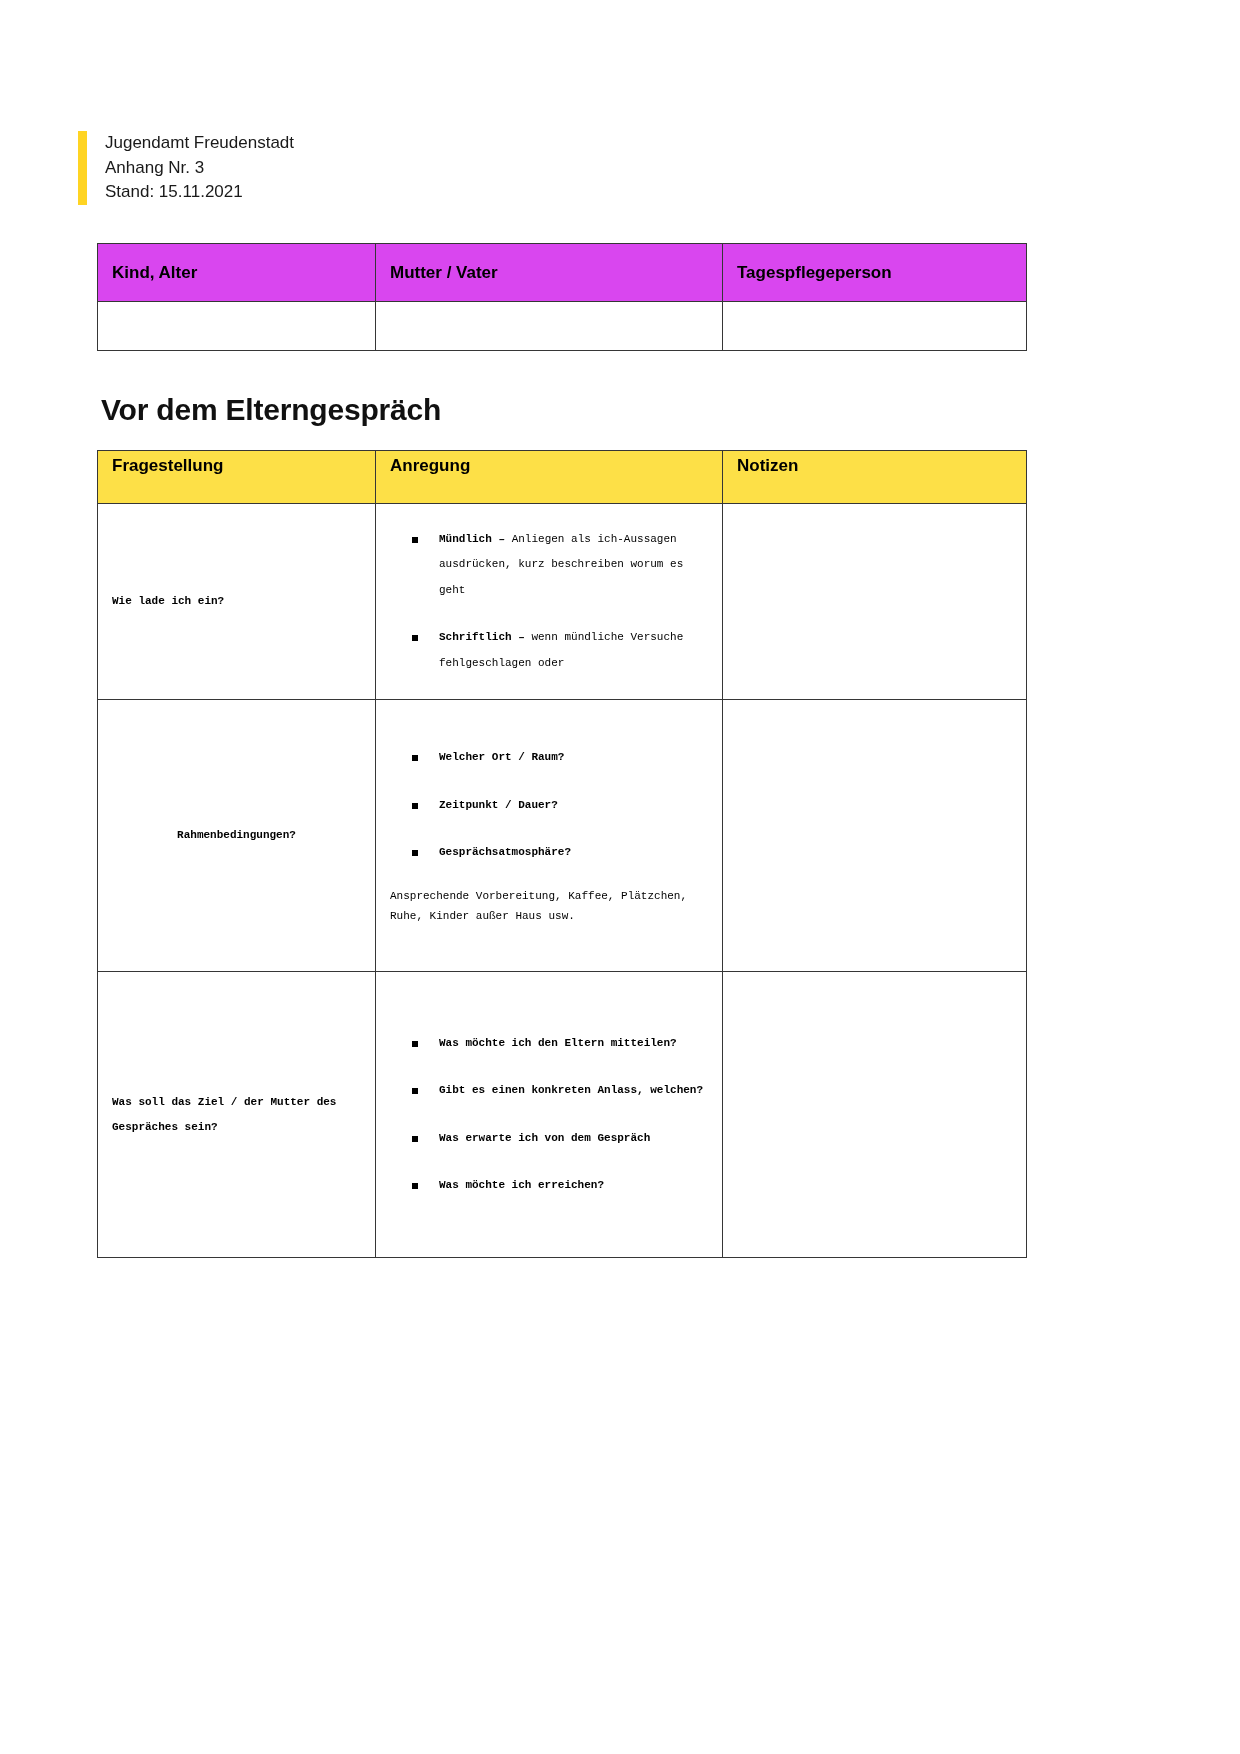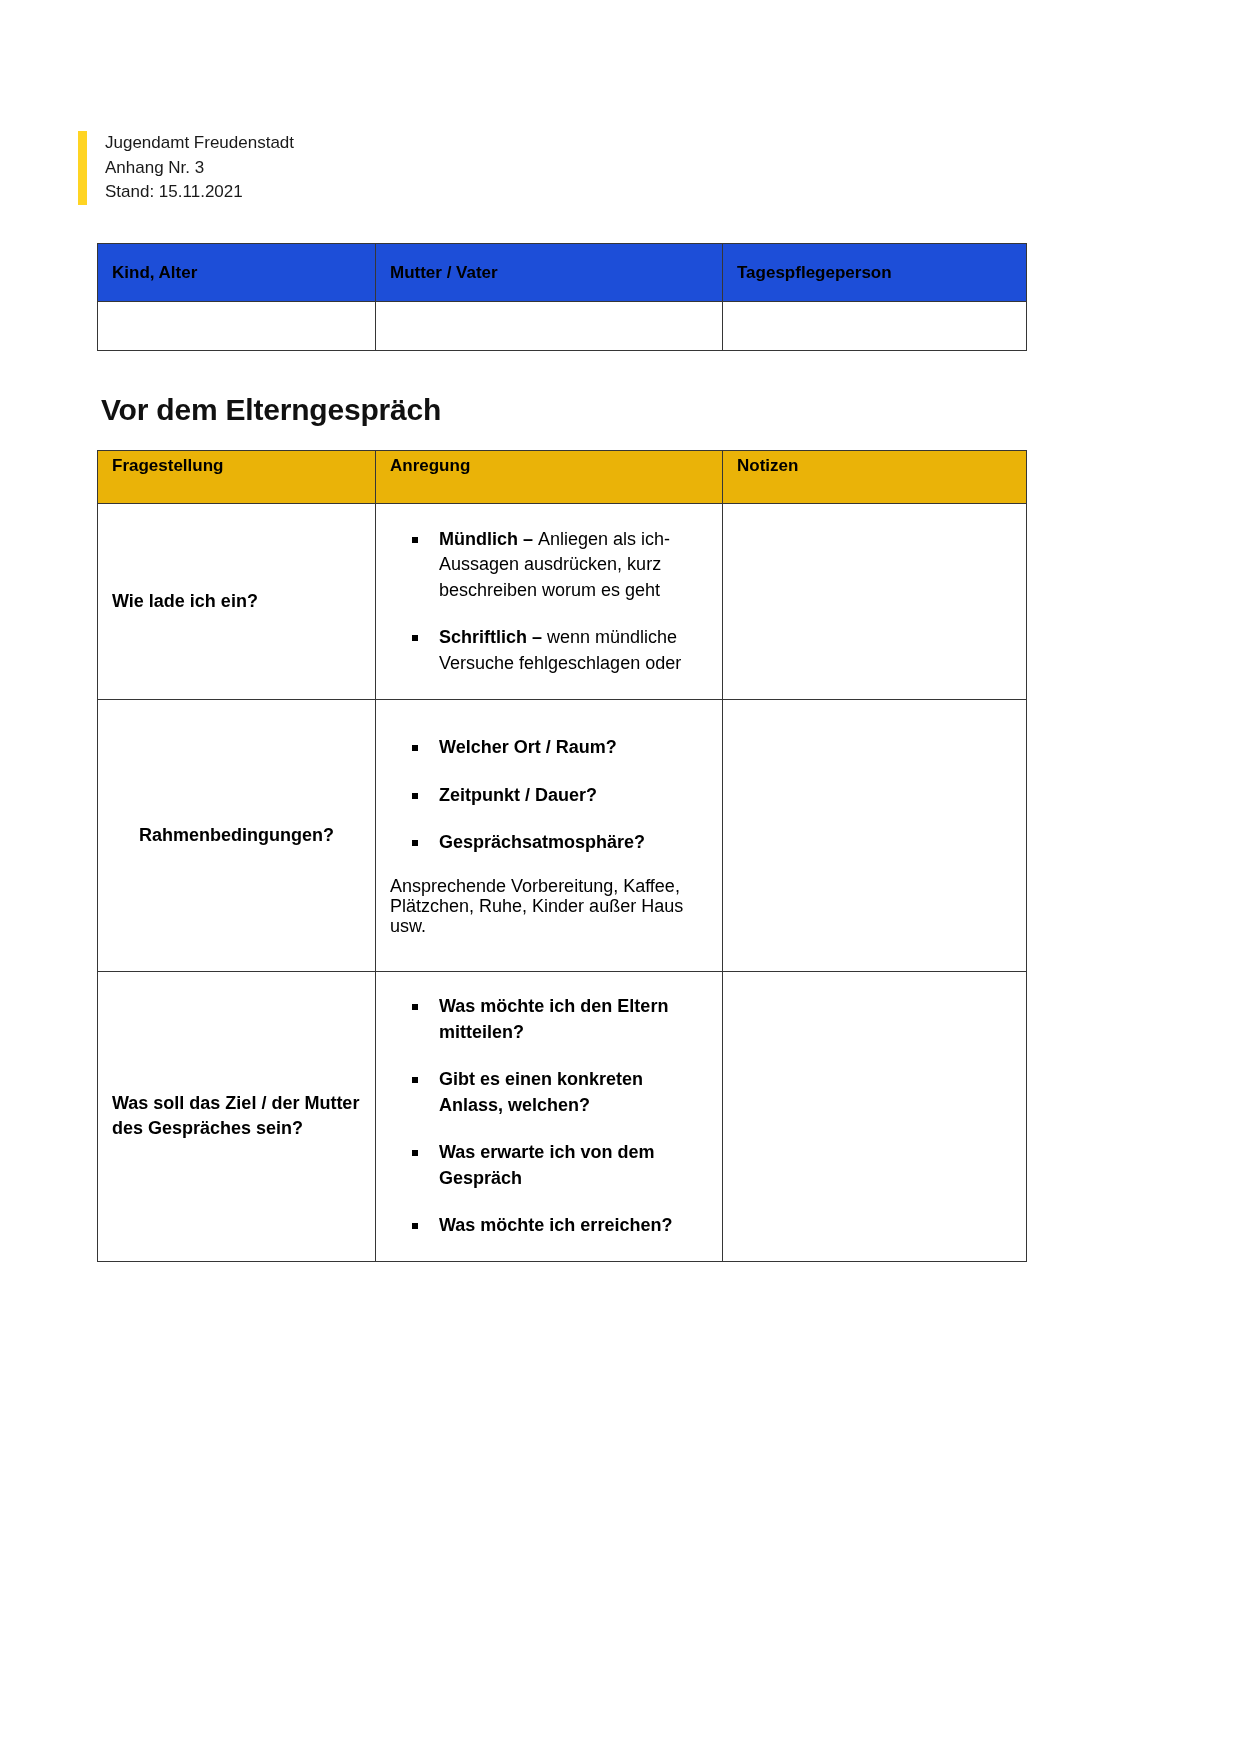--- a/index.html
+++ b/index.html
@@ -60,21 +60,21 @@
     padding: 0;
   }
 
   
   #table-persons {
     left: 97px;
     top: 243px;
     width: 929px;
   }
   #table-persons th {
-    background: #1d4ed8;
+    background: #d946ef;
     height: 58px;
     font-weight: bold;
     font-size: 17px;
     padding: 0 14px;
   }
   #table-persons td {
     height: 49px;
     background: #ffffff;
   }
 
@@ -89,31 +89,32 @@
     color: #111111;
   }
 
   
   #table-main {
     left: 97px;
     top: 450px;
     width: 929px;
   }
   #table-main th {
-    background: #eab308;
+    background: #fde047;
     height: 53px;
     font-weight: bold;
     font-size: 17px;
     padding: 5px 14px 0 14px;
     vertical-align: top;
   }
   #table-main td {
     padding: 22px 14px;
-    font-size: 18px;
+    font-size: 11px;
     line-height: 25px;
+    font-family: Liberation Mono, monospace;
   }
   #table-main td.q-cell {
     font-weight: bold;
     vertical-align: middle;
     line-height: 25px;
   }
   #table-main td.a-cell {
     vertical-align: middle;
   }
   #table-main td.n-cell {

